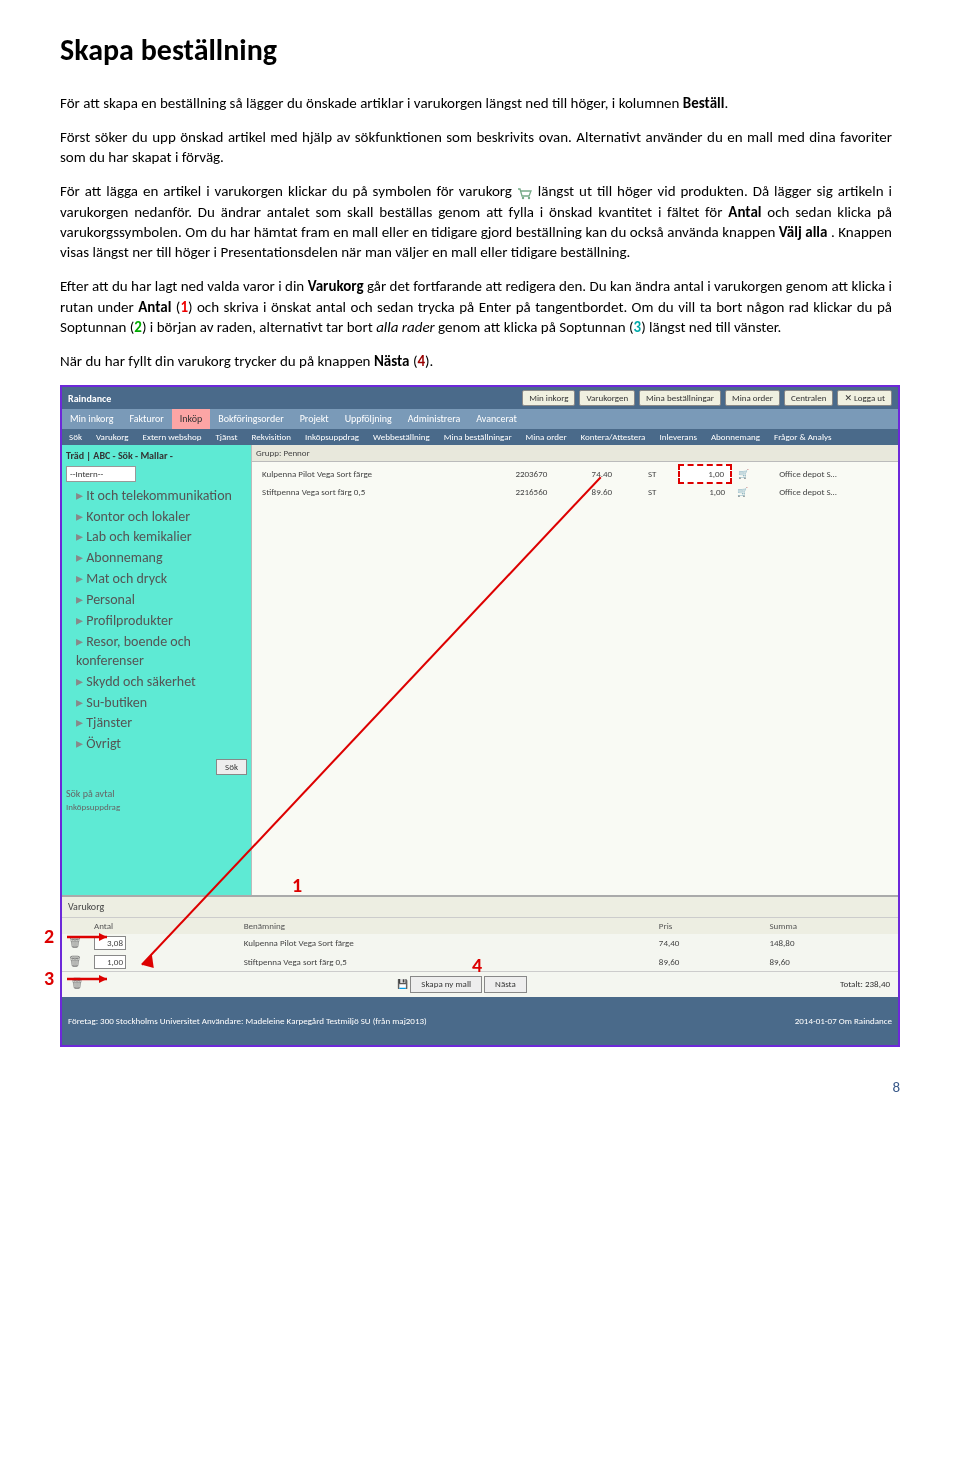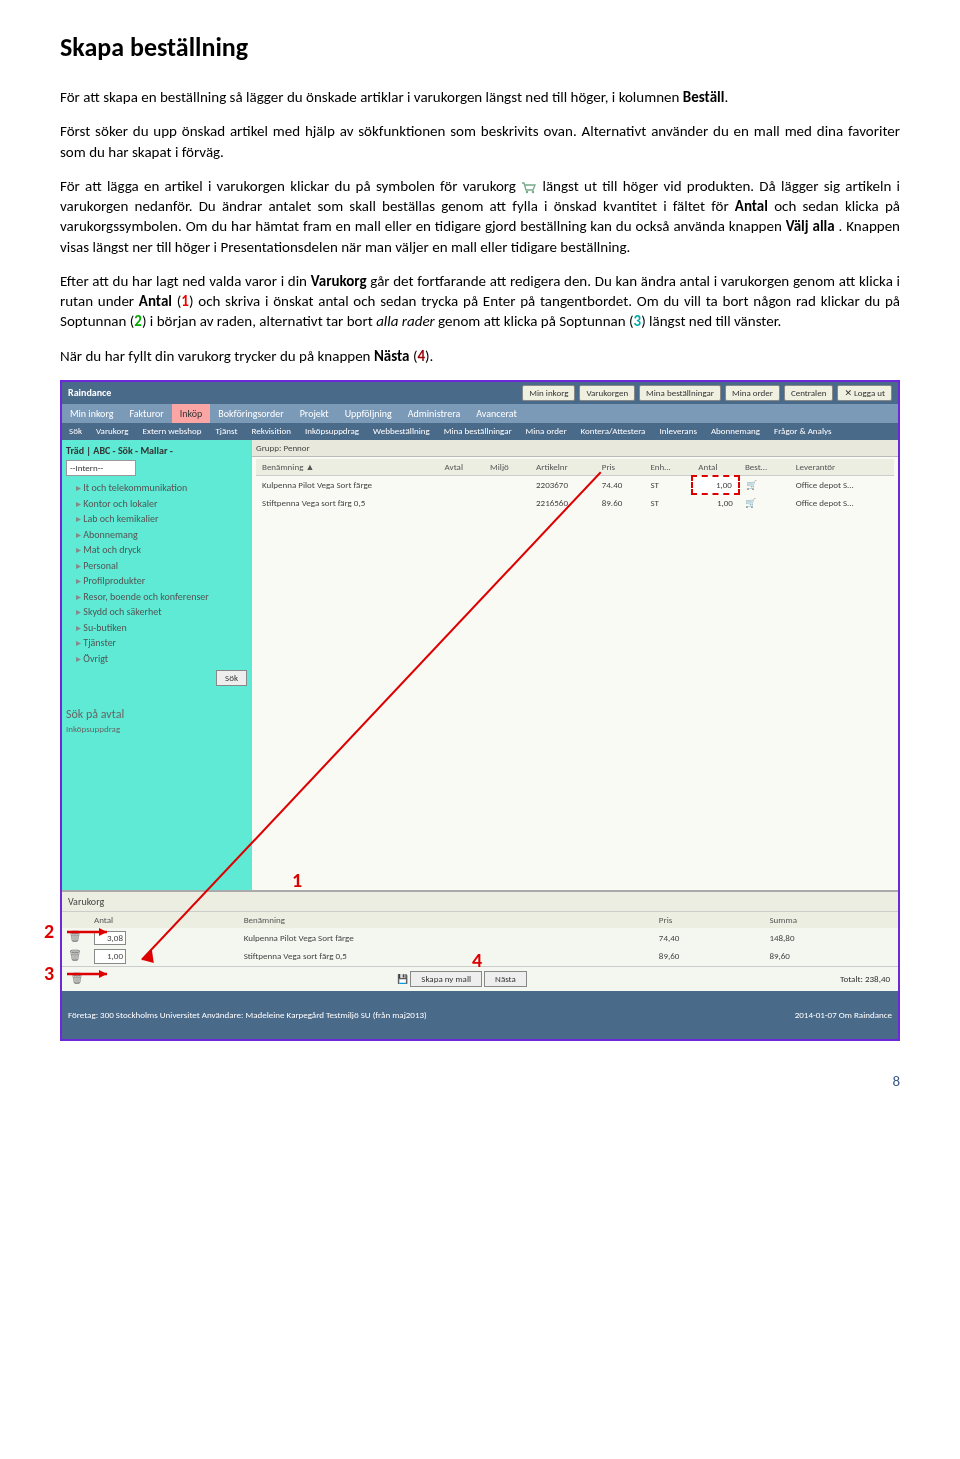--- a/index.html
+++ b/index.html
@@ -6,22 +6,22 @@
   body {
     font-family: "Calibri", Arial, sans-serif;
     font-size: 15px;
     color: #000;
     background: #fff;
     width: 960px;
     margin: 0 auto;
     padding: 30px 60px 20px 60px;
     line-height: 1.35;
   }
-  h1 { font-size: 26px; font-weight: bold; margin-bottom: 22px; }
-  p { margin: 0 0 14px 0; text-align: justify; }
+  h1 { font-size: 30px; font-weight: bold; margin-bottom: 22px; }
+  p { margin: 0 8px 14px 0; text-align: justify; }
   .cart-icon-inline {
     display: inline-block;
     width: 16px; height: 14px; vertical-align: middle;
   }
   .annot-red { color: #e00; font-weight: bold; }
   .annot-green { color: #0a0; font-weight: bold; }
   .annot-teal { color: #0aa; font-weight: bold; }
   .annot-darkred { color: #900; font-weight: bold; }
 
   
@@ -69,21 +69,21 @@
   .submenubar span { padding: 2px 7px; }
   .app-body { display: flex; height: 450px; }
   .sidebar {
     width: 190px;
     border-right: 1px solid #bbb;
     padding: 4px;
     background: #5eead4;
   }
   .sidebar-title { font-weight: bold; font-size: 10px; margin-bottom: 3px; }
   .dd { border: 1px solid #999; background: #fff; padding: 1px 3px; display: inline-block; width: 70px; font-size: 9px; }
-  .tree-item { font-size: 10px; color: #555; padding: 1px 0 1px 10px; }
+  .tree-item { font-size: 14px; color: #555; padding: 1px 0 1px 10px; }
   .tree-item::before { content: "▸ "; color: #888; }
   .sok-btn {
     border: 1px solid #888; background: #eee;
     padding: 1px 8px; font-size: 9px; margin-top: 4px;
     display: inline-block;
   }
   .main-area { flex: 1; display: flex; flex-direction: column; }
   .grid-head {
     background: #e8e8dc;
     border-bottom: 1px solid #bbb;
@@ -260,40 +260,29 @@
         <div class="tree-item">Mat och dryck</div>
         <div class="tree-item">Personal</div>
         <div class="tree-item">Profilprodukter</div>
         <div class="tree-item">Resor, boende och konferenser</div>
         <div class="tree-item">Skydd och säkerhet</div>
         <div class="tree-item">Su-butiken</div>
         <div class="tree-item">Tjänster</div>
         <div class="tree-item">Övrigt</div>
       </div>
       <div style="text-align:right;"><span class="sok-btn">Sök</span></div>
-      <div style="margin-top:20px;font-size:12px;color:#666;">Sök på avtal</div>
+      <div style="margin-top:12px;font-size:10px;color:#666;">Sök på avtal</div>
       <div style="font-size:9px;color:#666;">Inköpsuppdrag</div>
     </div>
 
     <div class="main-area">
       <div class="grid-head">Grupp: Pennor</div>
       <div class="grid">
         <table>
           <tbody>
-              <tr>
-            <th>Benämning ▲</th>
-            <th>Avtal</th>
-            <th>Miljö</th>
-            <th>Artikelnr</th>
-            <th>Pris</th>
-            <th>Enh…</th>
-            <th>Antal</th>
-            <th>Best…</th>
-            <th>Leverantör</th>
-          </tr>
           <tr>
             <td>Kulpenna Pilot Vega Sort färge</td>
             <td></td>
                 <td></td>
             <td>2203670</td>
             <td>74.40</td>
             <td>ST</td>
             <td class="antal-cell">1,00</td>
             <td class="small-cart">🛒</td>
             <td>Office depot S…</td>

